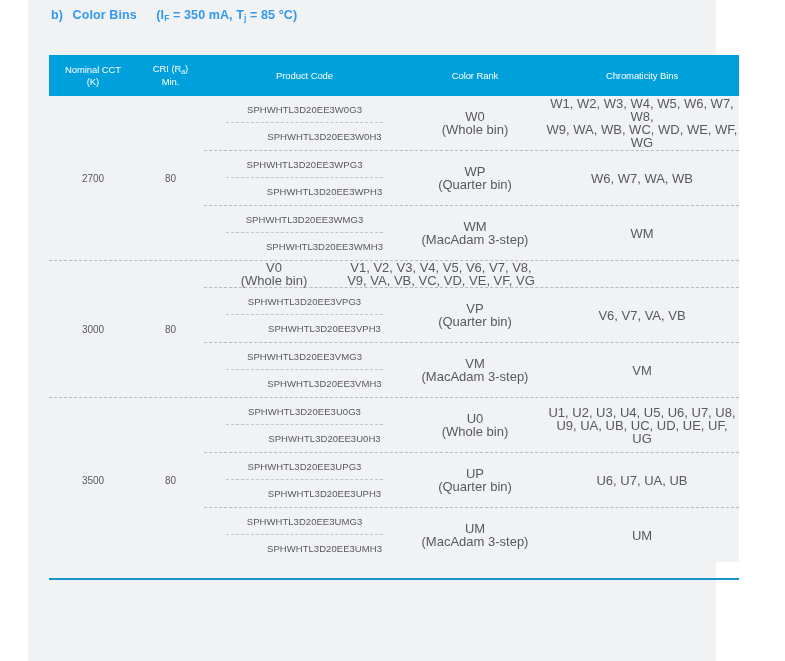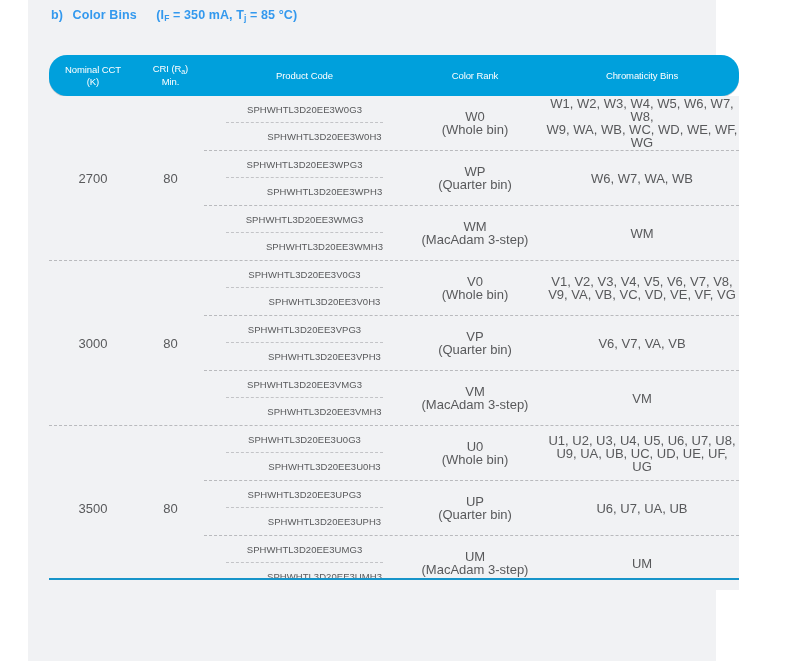--- a/index.html
+++ b/index.html
@@ -50,21 +50,20 @@
     left: 21px;
     top: 55px;
     width: 690px;
   }
 
   .thead {
     display: flex;
     background: #00a0dc;
     height: 41px;
     box-shadow: 0 1px 0 0 #c9cace;
-    border-radius: 18px;
   }
   .thead .th {
     display: flex;
     align-items: center;
     justify-content: center;
     text-align: center;
     color: #ffffff;
     font-size: 9.5px;
     line-height: 12px;
     letter-spacing: -0.1px;
@@ -93,21 +92,21 @@
   }
   .group:last-child { border-bottom: none; }
 
   .cell {
     box-sizing: border-box;
     display: flex;
     align-items: center;
     justify-content: center;
     text-align: center;
     color: #58595b;
-    font-size: 13px;
+    font-size: 10px;
     line-height: 13px;
   }
 
   
   .ranks { display: flex; flex-direction: column; }
 
   .rank-row {
     display: flex;
     border-bottom: 1px dashed #b9babd;
     box-sizing: border-box;
@@ -252,28 +251,20 @@
                 </div>
               </div>
             </div>
           </div>
         </div>
         <div class="group">
           <div class="cell c-cct">3000</div>
           <div class="cell c-cri">80</div>
           <div class="ranks">
             <div class="rank-row">
-              <div class="codes">
-                <div class="code-wrap">
-                  <div class="code-cell divided">SPHWHTL3D20EE3V0G3</div>
-                </div>
-                <div class="code-wrap">
-                  <div class="code-cell">SPHWHTL3D20EE3V0H3</div>
-                </div>
-              </div>
               <div class="rank-cell c-rank">
                 <div>
                   <div>V0</div>
                   <div>(Whole bin)</div>
                 </div>
               </div>
               <div class="chrom-cell c-chrom">
                 <div>
                   <div>V1, V2, V3, V4, V5, V6, V7, V8,</div>
                   <div>V9, VA, VB, VC, VD, VE, VF, VG</div>

